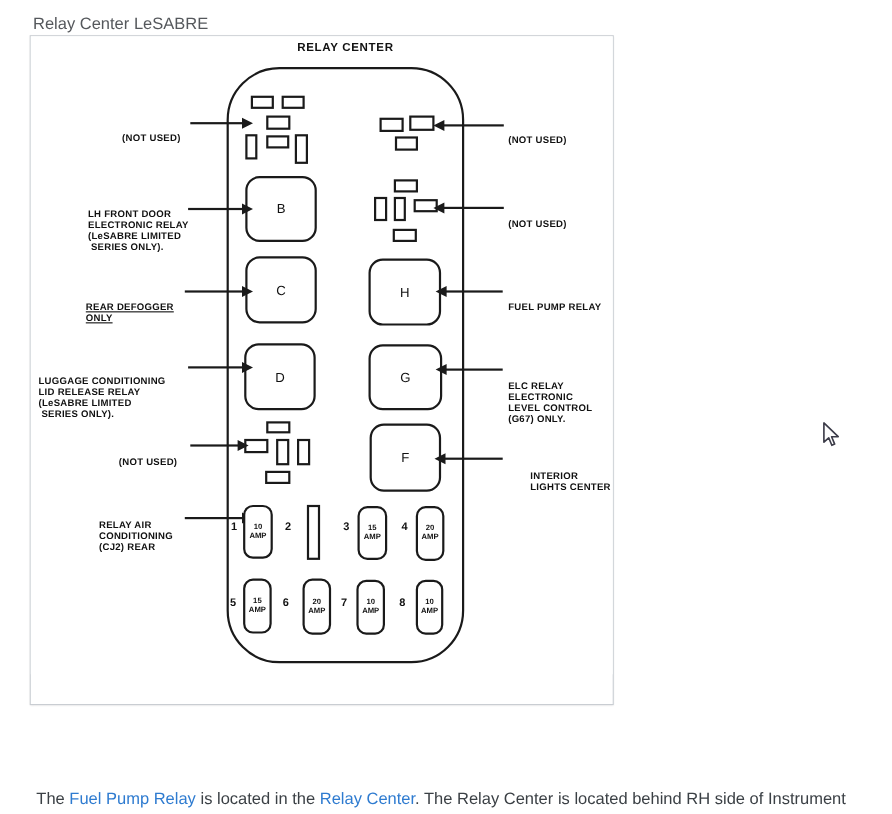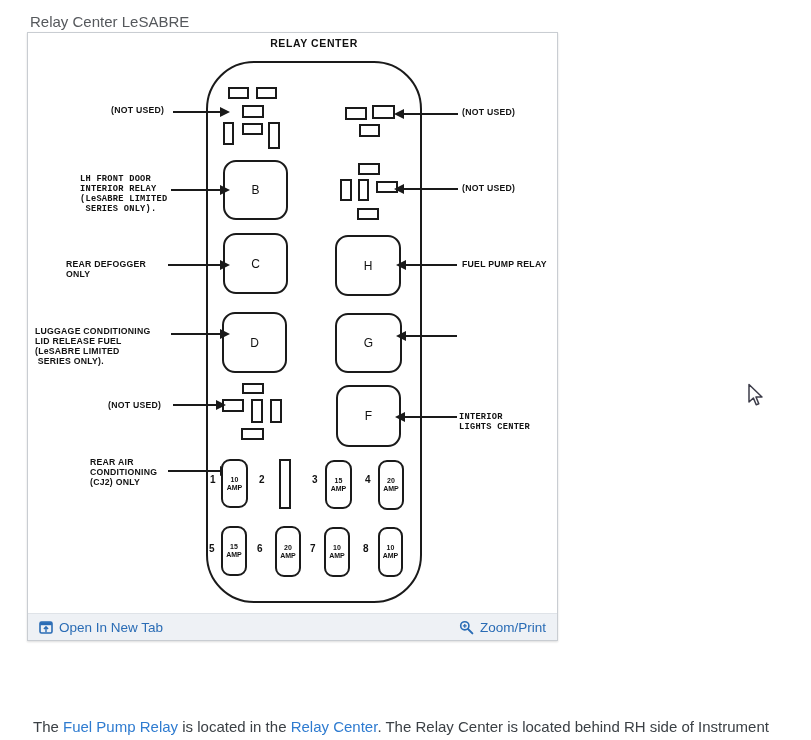--- a/index.html
+++ b/index.html
@@ -14,21 +14,21 @@
 
   .diagram-title{position:absolute;left:178px;top:4px;width:216px;text-align:center;
          font-size:10.5px;font-weight:bold;letter-spacing:.6px;color:#111;}
   .outline{position:absolute;left:178px;top:28px;width:216px;height:542px;
          border:2px solid #1a1a1a;border-radius:48px;box-sizing:border-box;}
 
   .relay{position:absolute;border:2px solid #1a1a1a;border-radius:13px;box-sizing:border-box;
          display:flex;align-items:center;justify-content:center;font-size:12px;color:#111;background:#fff;}
   .conn{position:absolute;border:2px solid #1a1a1a;box-sizing:border-box;background:#fff;}
   .dlabel{position:absolute;font-size:8.7px;font-weight:bold;line-height:10px;
-         letter-spacing:.25px;color:#111;white-space:pre;}
+         letter-spacing:.25px;color:#111;white-space:pre;margin-top:15px;}
   .arrow{position:absolute;height:2px;background:#1a1a1a;}
   .arrow.right::after{content:"";position:absolute;right:-9px;top:-4px;width:0;height:0;
          border-left:10px solid #1a1a1a;border-top:5px solid transparent;border-bottom:5px solid transparent;}
   .arrow.left::before{content:"";position:absolute;left:-9px;top:-4px;width:0;height:0;
          border-right:10px solid #1a1a1a;border-top:5px solid transparent;border-bottom:5px solid transparent;}
   .fuse-num{position:absolute;font-size:10px;font-weight:bold;color:#111;}
   .fuse{position:absolute;border:2px solid #1a1a1a;border-radius:9px;box-sizing:border-box;background:#fff;
          display:flex;flex-direction:column;align-items:center;justify-content:center;
          font-size:7px;font-weight:bold;line-height:8px;color:#111;text-align:center;}
 
@@ -77,29 +77,30 @@
         <div class="conn" style="left: 330px; top: 146px; width: 11px; height: 22px;"></div>
         <div class="conn" style="left: 348px; top: 148px; width: 22px; height: 12px;"></div>
         <div class="conn" style="left: 329px; top: 175px; width: 22px; height: 12px;"></div>
         <div class="conn" style="left: 214px; top: 350px; width: 22px; height: 11px;"></div>
         <div class="conn" style="left: 194px; top: 366px; width: 22px; height: 13px;"></div>
         <div class="conn" style="left: 223px; top: 366px; width: 12px; height: 24px;"></div>
         <div class="conn" style="left: 242px; top: 366px; width: 12px; height: 24px;"></div>
         <div class="conn" style="left: 213px; top: 395px; width: 23px; height: 12px;"></div>
         <div class="conn" style="left: 251px; top: 426px; width: 12px; height: 50px;"></div>
         <div class="dlabel" style="left: 83px; top: 72px;"><div>(NOT USED)</div></div>
-        <div class="dlabel" style="left: 52px; top: 141px; font-family: Liberation Mono, monospace;"><div>LH FRONT DOOR</div><div>INTERIOR RELAY</div><div>(LeSABRE LIMITED</div><div> SERIES ONLY).</div></div>
-        <div class="dlabel" style="left: 38px; top: 226px;"><div>REAR DEFOGGER</div><div>ONLY</div></div>
-        <div class="dlabel" style="left: 7px; top: 293px;"><div>LUGGAGE CONDITIONING</div><div>LID RELEASE FUEL</div><div>(LeSABRE LIMITED</div><div> SERIES ONLY).</div></div>
+        <div class="dlabel" style="left: 52px; top: 141px;"><div>LH FRONT DOOR</div><div>ELECTRONIC RELAY</div><div>(LeSABRE LIMITED</div><div> SERIES ONLY).</div></div>
+        <div class="dlabel" style="left: 50px; top: 226px; text-decoration: underline;"><div>REAR DEFOGGER</div><div>ONLY</div></div>
+        <div class="dlabel" style="left: 7px; top: 293px;"><div>LUGGAGE CONDITIONING</div><div>LID RELEASE RELAY</div><div>(LeSABRE LIMITED</div><div> SERIES ONLY).</div></div>
         <div class="dlabel" style="left: 80px; top: 367px;"><div>(NOT USED)</div></div>
-        <div class="dlabel" style="left: 62px; top: 424px;"><div>REAR AIR</div><div>CONDITIONING</div><div>(CJ2) ONLY</div></div>
+        <div class="dlabel" style="left: 62px; top: 424px;"><div>RELAY AIR</div><div>CONDITIONING</div><div>(CJ2) REAR</div></div>
         <div class="dlabel" style="left: 434px; top: 74px;"><div>(NOT USED)</div></div>
         <div class="dlabel" style="left: 434px; top: 150px;"><div>(NOT USED)</div></div>
         <div class="dlabel" style="left: 434px; top: 226px;"><div>FUEL PUMP RELAY</div></div>
-        <div class="dlabel" style="left: 431px; top: 379px; font-family: Liberation Mono, monospace;"><div>INTERIOR</div><div>LIGHTS CENTER</div></div>
+        <div class="dlabel" style="left: 434px; top: 298px;"><div>ELC RELAY</div><div>ELECTRONIC</div><div>LEVEL CONTROL</div><div>(G67) ONLY.</div></div>
+        <div class="dlabel" style="left: 454px; top: 379px;"><div>INTERIOR</div><div>LIGHTS CENTER</div></div>
         <div class="arrow right" style="left: 145px; top: 78px; width: 48px;"></div>
         <div class="arrow right" style="left: 143px; top: 156px; width: 50px;"></div>
         <div class="arrow right" style="left: 140px; top: 231px; width: 53px;"></div>
         <div class="arrow right" style="left: 143px; top: 300px; width: 50px;"></div>
         <div class="arrow right" style="left: 145px; top: 371px; width: 44px;"></div>
         <div class="arrow right" style="left: 140px; top: 437px; width: 53px;"></div>
         <div class="arrow left" style="left: 375px; top: 80px; width: 55px;"></div>
         <div class="arrow left" style="left: 375px; top: 155px; width: 55px;"></div>
         <div class="arrow left" style="left: 377px; top: 231px; width: 52px;"></div>
         <div class="arrow left" style="left: 377px; top: 302px; width: 52px;"></div>
@@ -135,42 +136,20 @@
           <div>10</div>
           <div>AMP</div>
         </div>
         <div class="fuse-num" style="left: 335px; top: 510px;">8</div>
         <div class="fuse" style="left: 350px; top: 494px; width: 25px; height: 50px;">
           <div>10</div>
           <div>AMP</div>
         </div>
       </div>
 
-    <div class="footer">
-      <a class="flink">
-        <span>
-            <svg width="14" height="13" viewBox="0 0 14 13">
-              <rect x="1" y="1" width="12" height="11" rx="1.5" fill="none" stroke="#2a6cb5" stroke-width="1.6"></rect>
-              <rect x="1.2" y="1.2" width="11.6" height="3" fill="#2a6cb5"></rect>
-              <path d="M7 11.2 L7 6.2 M4.9 8 L7 5.8 L9.1 8" stroke="#2a6cb5" stroke-width="1.4" fill="none"></path>
-            </svg>
-          </span>
-        <span>Open In New Tab</span>
-      </a>
-      <a class="flink">
-        <span>
-            <svg width="15" height="15" viewBox="0 0 15 15">
-              <circle cx="5.8" cy="5.8" r="4.1" fill="none" stroke="#2a6cb5" stroke-width="1.6"></circle>
-              <path d="M5.8 3.9 v3.8 M3.9 5.8 h3.8" stroke="#2a6cb5" stroke-width="1.3"></path>
-              <path d="M9 9 L13.4 13.4" stroke="#2a6cb5" stroke-width="1.9" stroke-linecap="round"></path>
-            </svg>
-          </span>
-        <span>Zoom/Print</span>
-      </a>
-    </div>
   </div>
 
   <p class="caption"><span>The </span><a>Fuel Pump Relay</a><span> is located in the </span><a>Relay Center</a><span>. The Relay Center is located behind RH side of Instrument Panel </span><span class="bseg">(I/P)</span><span>.</span></p>
 
   <div class="cursor">
     <svg width="19" height="25" viewBox="0 0 19 25">
         <path d="M2 1.5 L2 19 L6.4 15 L9.2 21.8 L11.8 20.7 L9 14 L15 14 Z" fill="#fdfdfd" stroke="#3c3c49" stroke-width="1.5" stroke-linejoin="round"></path>
       </svg>
   </div>
 

